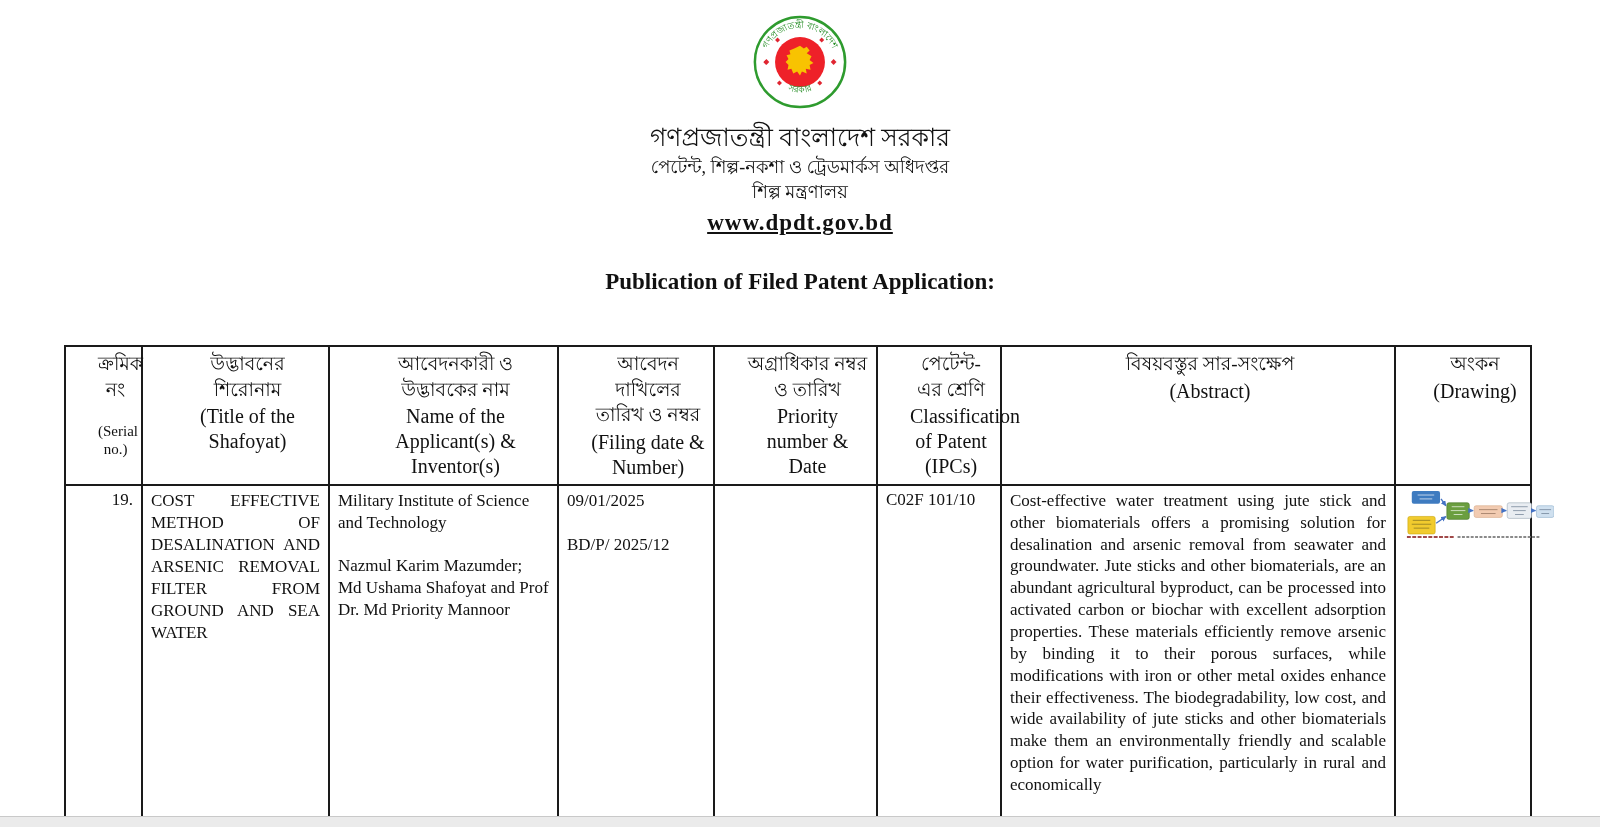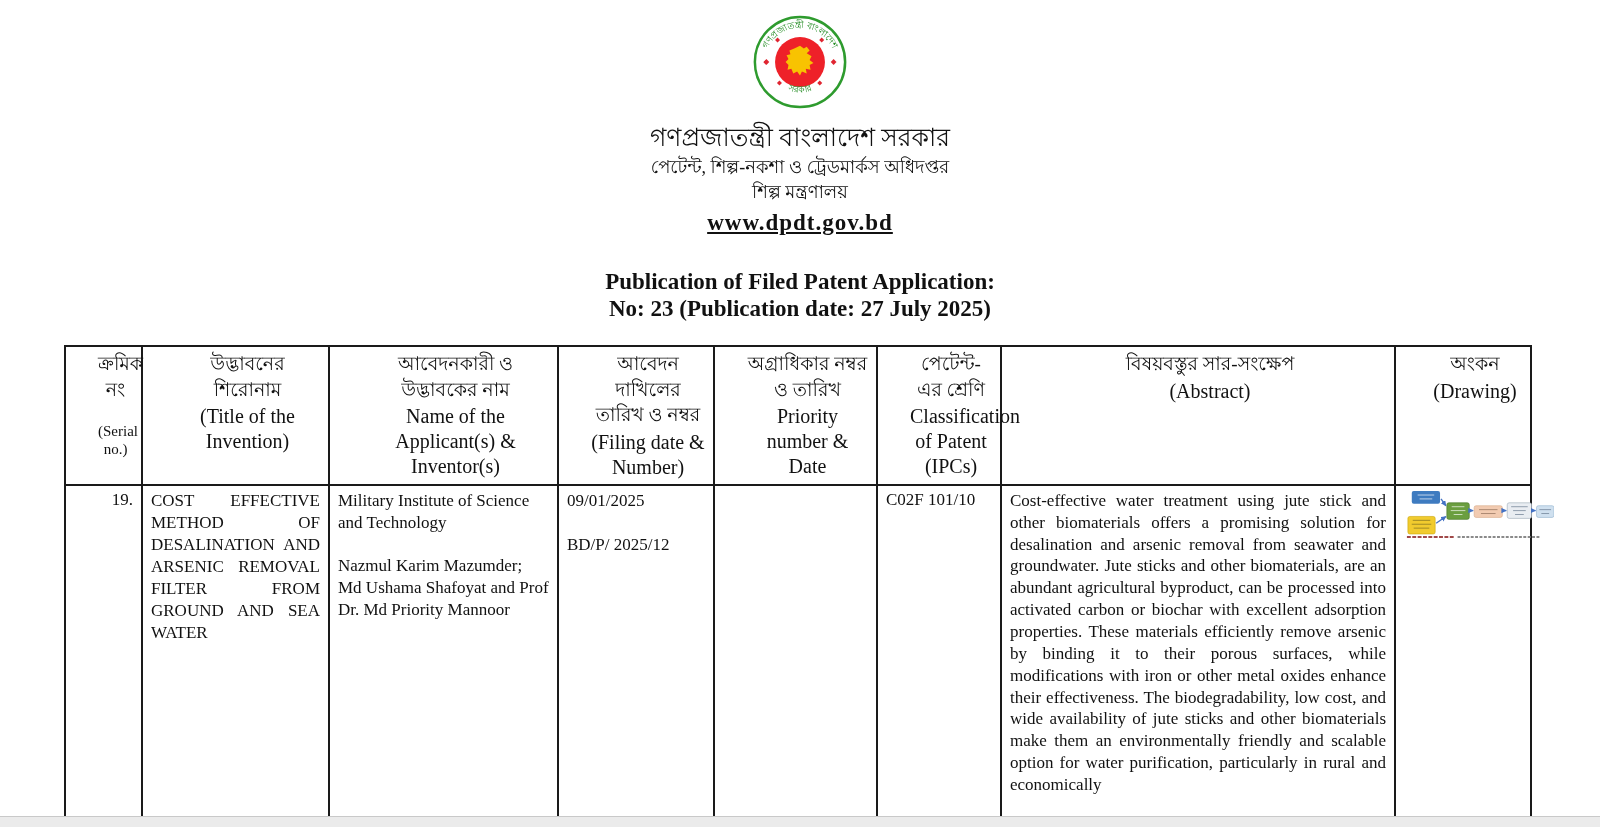--- a/index.html
+++ b/index.html
@@ -100,21 +100,20 @@
     <div class="org-line1">গণপ্রজাতন্ত্রী বাংলাদেশ সরকার</div>
     <div class="org-line">পেটেন্ট, শিল্প-নকশা ও ট্রেডমার্কস অধিদপ্তর</div>
     <div class="org-line">শিল্প মন্ত্রণালয়</div>
     <div class="website-line">
       <a>www.dpdt.gov.bd</a>
     </div>
   </div>
 
   <div class="pub-title">
     <div>Publication of Filed Patent Application:</div>
-    <div>No: 23 (Publication date: 27 July 2025)</div>
   </div>
 
   <table class="patent-table">
     <colgroup>
       <col style="width:77px">
         <col style="width:187px">
         <col style="width:229px">
       <col style="width:156px">
         <col style="width:163px">
         <col style="width:124px">
@@ -122,21 +121,21 @@
         <col style="width:136px">
     </colgroup>
     <thead>
       <tr>
         <th>
           <div class="hdr-bn">ক্রমিক নং</div>
           <div class="hdr-en-small">(Serial no.)</div>
         </th>
         <th>
           <div class="hdr-bn">উদ্ভাবনের শিরোনাম</div>
-          <div class="hdr-en">(Title of the Invention)</div>
+          <div class="hdr-en">(Title of the Shafoyat)</div>
         </th>
         <th>
           <div class="hdr-bn">আবেদনকারী ও উদ্ভাবকের নাম</div>
           <div class="hdr-en">Name of the Applicant(s) &amp; Inventor(s)</div>
         </th>
         <th>
           <div class="hdr-bn">আবেদন দাখিলের তারিখ ও নম্বর</div>
           <div class="hdr-en">(Filing date &amp; Number)</div>
         </th>
         <th>

